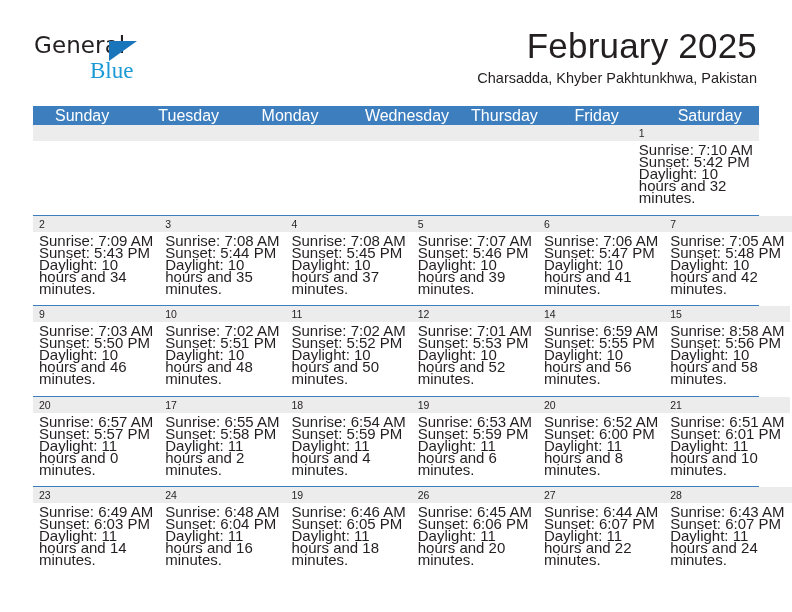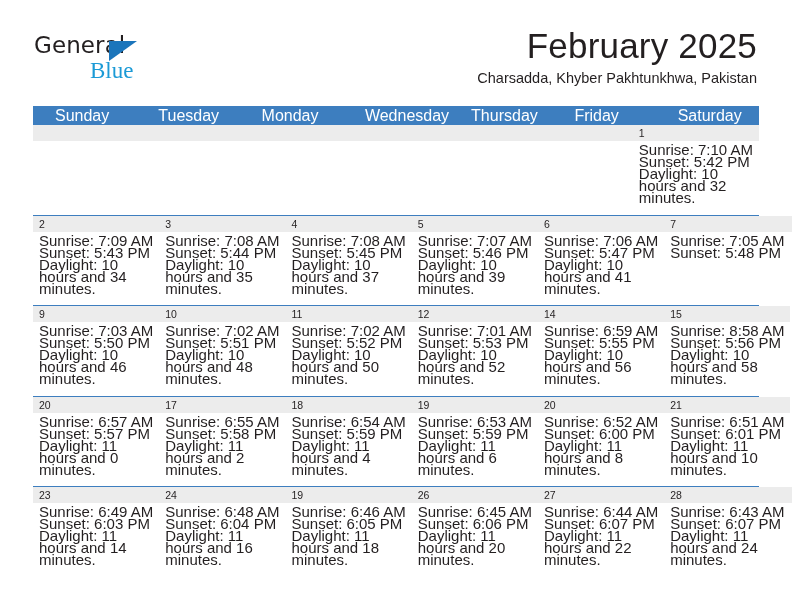--- a/index.html
+++ b/index.html
@@ -254,20 +254,21 @@
               <div class="info-line">Sunrise: 7:06 AM</div>
               <div class="info-line">Sunset: 5:47 PM</div>
               <div class="info-line wrap">Daylight: 10 hours and 41 minutes.</div>
             </div>
           </div>
           <div class="day-cell">
             <div class="daynum-band">7</div>
             <div class="info">
               <div class="info-line">Sunrise: 7:05 AM</div>
               <div class="info-line">Sunset: 5:48 PM</div>
+              <div class="info-line wrap">Daylight: 10 hours and 42 minutes.</div>
             </div>
           </div>
           <div class="day-cell">
             <div class="daynum-band">8</div>
             <div class="info">
               <div class="info-line">Sunrise: 7:04 AM</div>
               <div class="info-line">Sunset: 5:49 PM</div>
               <div class="info-line wrap">Daylight: 10 hours and 44 minutes.</div>
             </div>
           </div>

